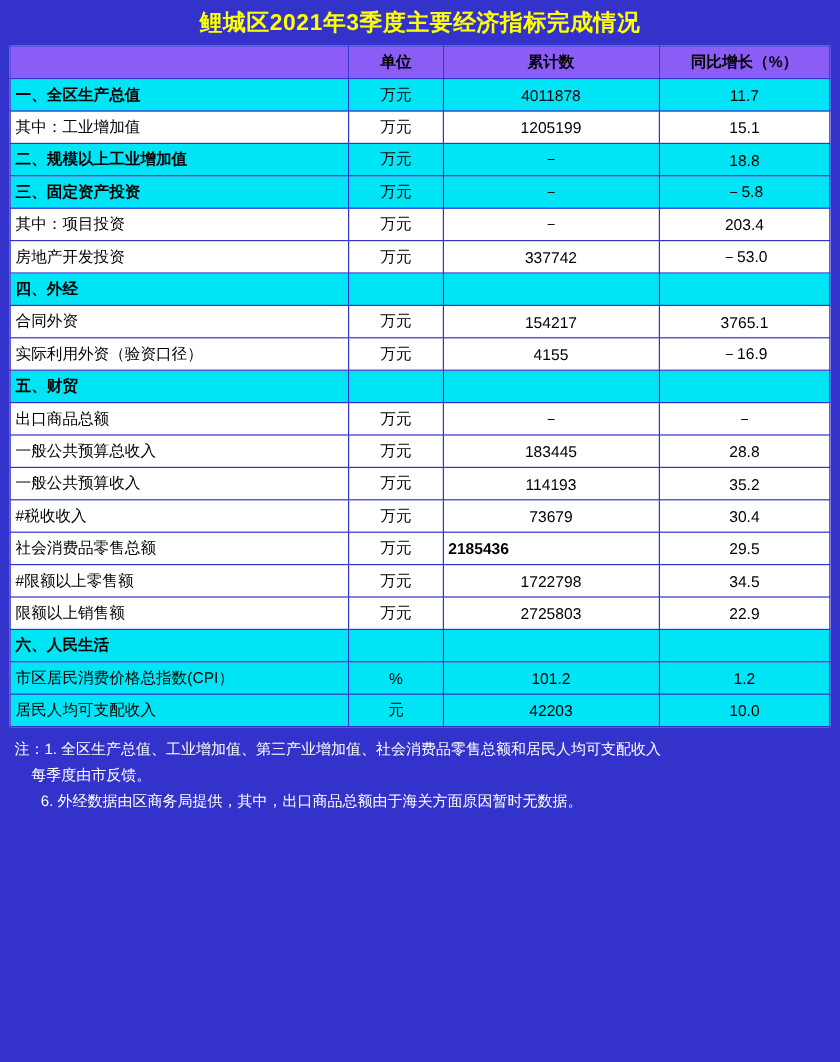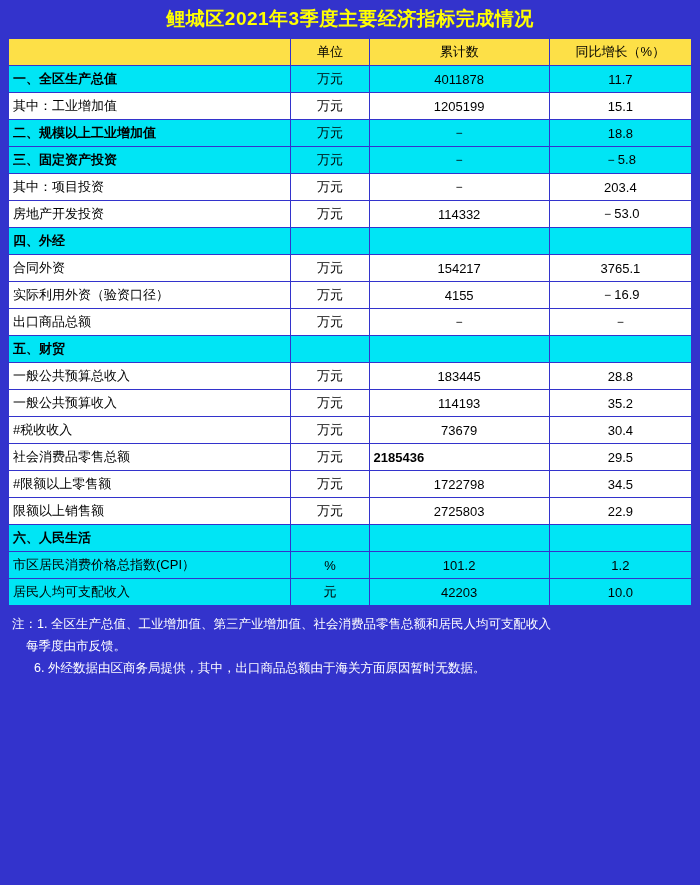--- a/index.html
+++ b/index.html
@@ -47,21 +47,21 @@
     box-sizing: border-box;
   }
   .c-label { width: 282px; }
   .c-unit  { width: 78px;  text-align: center; }
   .c-value { width: 180px; text-align: center; }
   .c-grow  { width: 142px; text-align: center; }
 
   
   .cyan { background: #00e5f5; }
   .white { background: #ffffff; }
-  .hdr { background: #fde047; text-align: center; font-weight: normal; font-size: 13.5px; height: 32px; margin-top: 11px;}
+  .hdr { background: #8b5cf6; text-align: center; font-weight: bold; font-size: 13.5px; height: 32px; margin-top: 11px;}
   .lvl0 { font-weight: bold; padding-left: 6px; margin-top: 28px; }
   .lvl1 { padding-left: 34px; margin-top: 32px; }
   .lvl2 { padding-left: 62px; }
   .lvl1c { padding-left: 44px; }
 
   .notes {
     margin-top: 6px;
     color: #ffffff;
     font-size: 12.5px;
     line-height: 1.75;
@@ -120,21 +120,21 @@
         </tr>
         <tr>
           <td class="white lvl1">其中：项目投资</td>
           <td class="white c-unit" style="text-align: center;">万元</td>
           <td class="white c-value" style="text-align: center;">－</td>
           <td class="white c-grow" style="text-align: center; margin-top: 24px;">203.4</td>
         </tr>
         <tr>
           <td class="white lvl2">房地产开发投资</td>
           <td class="white c-unit" style="text-align: center;">万元</td>
-          <td class="white c-value" style="text-align: center;">114332</td>
+          <td class="white c-value" style="text-align: center;">337742</td>
           <td class="white c-grow" style="text-align: center;">－53.0</td>
         </tr>
         <tr>
           <td class="cyan lvl0">四、外经</td>
           <td class="cyan c-unit" style="text-align: center;"></td>
           <td class="cyan c-value" style="text-align: center;"></td>
           <td class="cyan c-grow" style="text-align: center;"></td>
         </tr>
         <tr>
           <td class="white lvl1">合同外资</td>
@@ -142,30 +142,30 @@
           <td class="white c-value" style="text-align: center;">154217</td>
           <td class="white c-grow" style="text-align: center;">3765.1</td>
         </tr>
         <tr>
           <td class="white lvl1">实际利用外资（验资口径）</td>
           <td class="white c-unit" style="text-align: center;">万元</td>
           <td class="white c-value" style="text-align: center;">4155</td>
           <td class="white c-grow" style="text-align: center;">－16.9</td>
         </tr>
         <tr>
-          <td class="white lvl1">出口商品总额</td>
-          <td class="white c-unit" style="text-align: center;">万元</td>
-          <td class="white c-value" style="text-align: center;">－</td>
-          <td class="white c-grow" style="text-align: center;">－</td>
-        </tr>
-        <tr>
           <td class="cyan lvl0">五、财贸</td>
           <td class="cyan c-unit" style="text-align: center;"></td>
           <td class="cyan c-value" style="text-align: center;"></td>
           <td class="cyan c-grow" style="text-align: center;"></td>
+        </tr>
+        <tr>
+          <td class="white lvl1">出口商品总额</td>
+          <td class="white c-unit" style="text-align: center;">万元</td>
+          <td class="white c-value" style="text-align: center;">－</td>
+          <td class="white c-grow" style="text-align: center;">－</td>
         </tr>
         <tr>
           <td class="white lvl1">一般公共预算总收入</td>
           <td class="white c-unit" style="text-align: center;">万元</td>
           <td class="white c-value" style="text-align: center;">183445</td>
           <td class="white c-grow" style="text-align: center;">28.8</td>
         </tr>
         <tr>
           <td class="white lvl1">一般公共预算收入</td>
           <td class="white c-unit" style="text-align: center;">万元</td>

